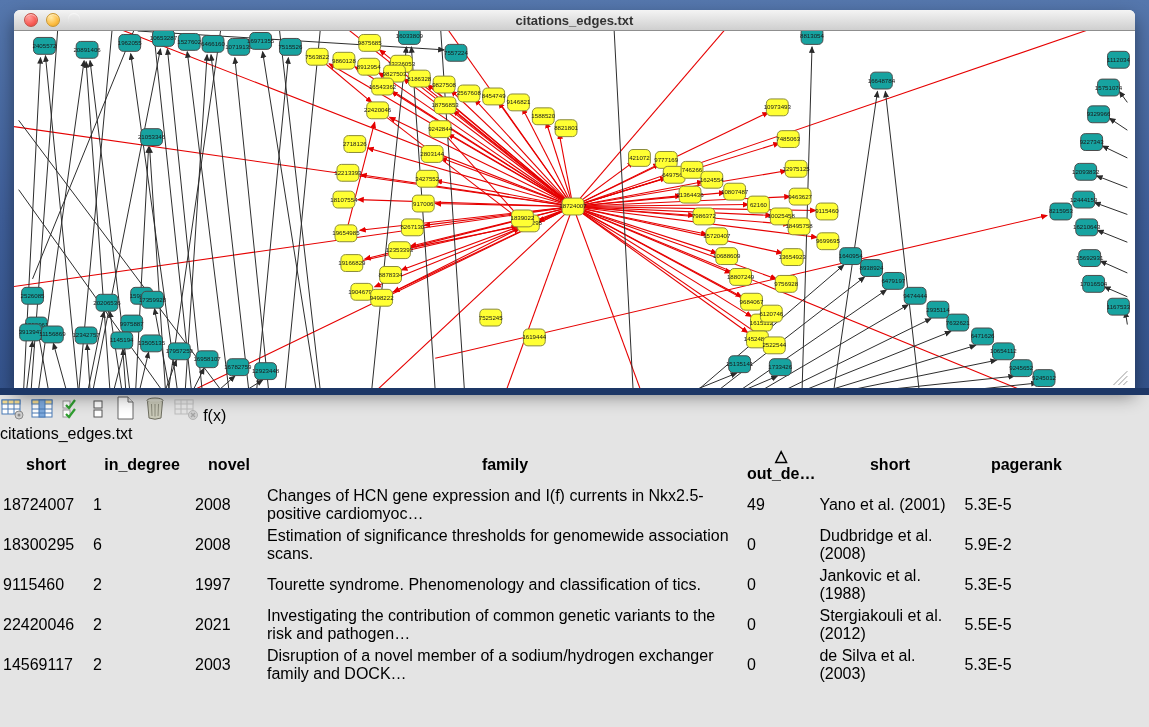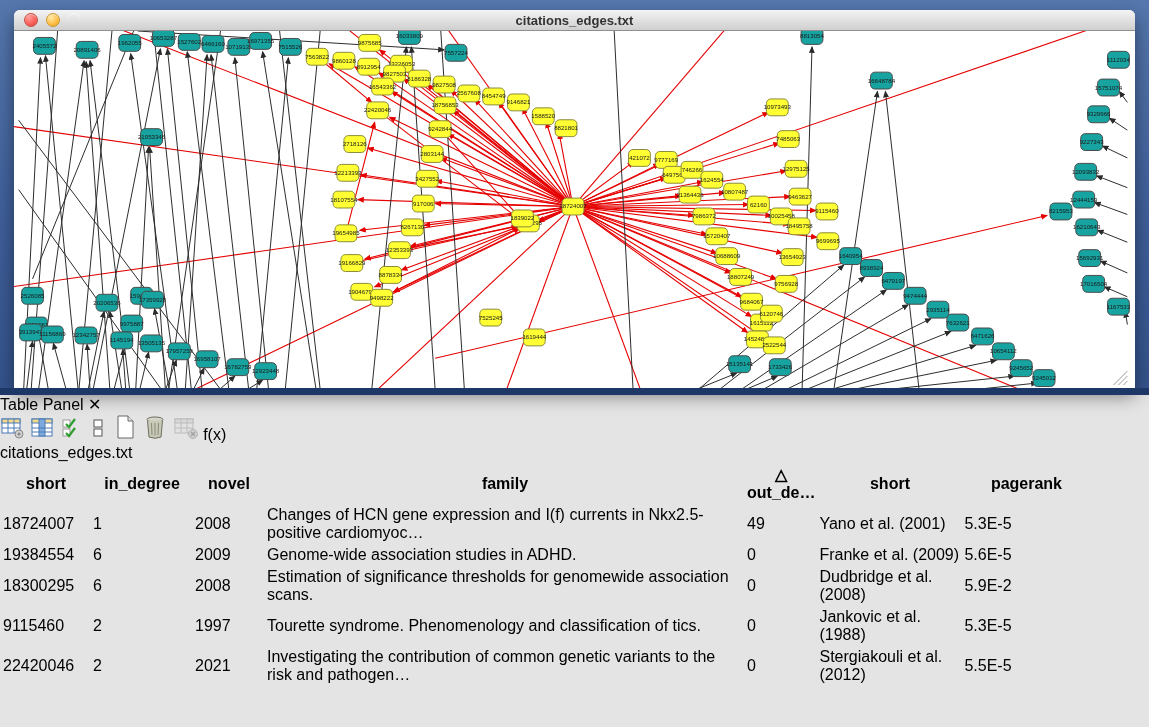--- a/index.html
+++ b/index.html
@@ -680,28 +680,20 @@
           <line x1="1109" y1="357" x2="1118" y2="348"></line>
           <line x1="1114" y1="357" x2="1118" y2="353"></line>
         </g>
       </svg>
     </div>
   </div>
 </div>
 
 <div class="panel">
   <div class="splitter-grip"></div>
-  <div class="panel-header">
-    <span>Table Panel</span>
-    <span class="spacer"></span>
-    <span class="float-icon">
-      <span class="back"></span><span class="front"></span><span class="dot"></span>
-    </span>
-    <span class="close-x">✕</span>
-  </div>
 
   <div class="toolbar">
     <span class="tb-icon">
       <svg width="26" height="24" viewBox="0 0 26 24">
         <rect x="2" y="3" width="18" height="14" fill="#ffffff" stroke="#4a7ab5"></rect>
         <rect x="2" y="3" width="18" height="4" fill="#f3d98e" stroke="#4a7ab5"></rect>
         <line x1="8" y1="3" x2="8" y2="17" stroke="#4a7ab5"></line>
         <line x1="14" y1="3" x2="14" y2="17" stroke="#4a7ab5"></line>
         <line x1="2" y1="12" x2="20" y2="12" stroke="#4a7ab5"></line>
         <circle cx="19" cy="18" r="4" fill="#cfcfcf" stroke="#8a8a8a"></circle>
@@ -790,29 +782,20 @@
           <tr>
             <td>18724007</td>
             <td>1</td>
             <td>2008</td>
             <td>Changes of HCN gene expression and I(f) currents in Nkx2.5-positive cardiomyoc…</td>
             <td>49</td>
             <td>Yano et al. (2001)</td>
             <td>5.3E-5</td>
           </tr>
           <tr>
-            <td>19384554</td>
-            <td>6</td>
-            <td>2009</td>
-            <td>Genome-wide association studies in ADHD.</td>
-            <td>0</td>
-            <td>Franke et al. (2009)</td>
-            <td>5.6E-5</td>
-          </tr>
-          <tr>
             <td>18300295</td>
             <td>6</td>
             <td>2008</td>
             <td>Estimation of significance thresholds for genomewide association scans.</td>
             <td>0</td>
             <td>Dudbridge et al. (2008)</td>
             <td>5.9E-2</td>
           </tr>
           <tr>
             <td>9115460</td>
@@ -825,20 +808,29 @@
           </tr>
           <tr>
             <td>22420046</td>
             <td>2</td>
             <td>2021</td>
             <td>Investigating the contribution of common genetic variants to the risk and pathogen…</td>
             <td>0</td>
             <td>Stergiakouli et al. (2012)</td>
             <td>5.5E-5</td>
           </tr>
+          <tr>
+            <td>14569117</td>
+            <td>2</td>
+            <td>2003</td>
+            <td>Disruption of a novel member of a sodium/hydrogen exchanger family and DOCK…</td>
+            <td>0</td>
+            <td>de Silva et al. (2003)</td>
+            <td>5.3E-5</td>
+          </tr>
         </tbody>
     </table>
     <div class="vscroll">
         <div class="thumb"></div>
       </div>
   </div>
 
 </div>
 
 </body></html>

